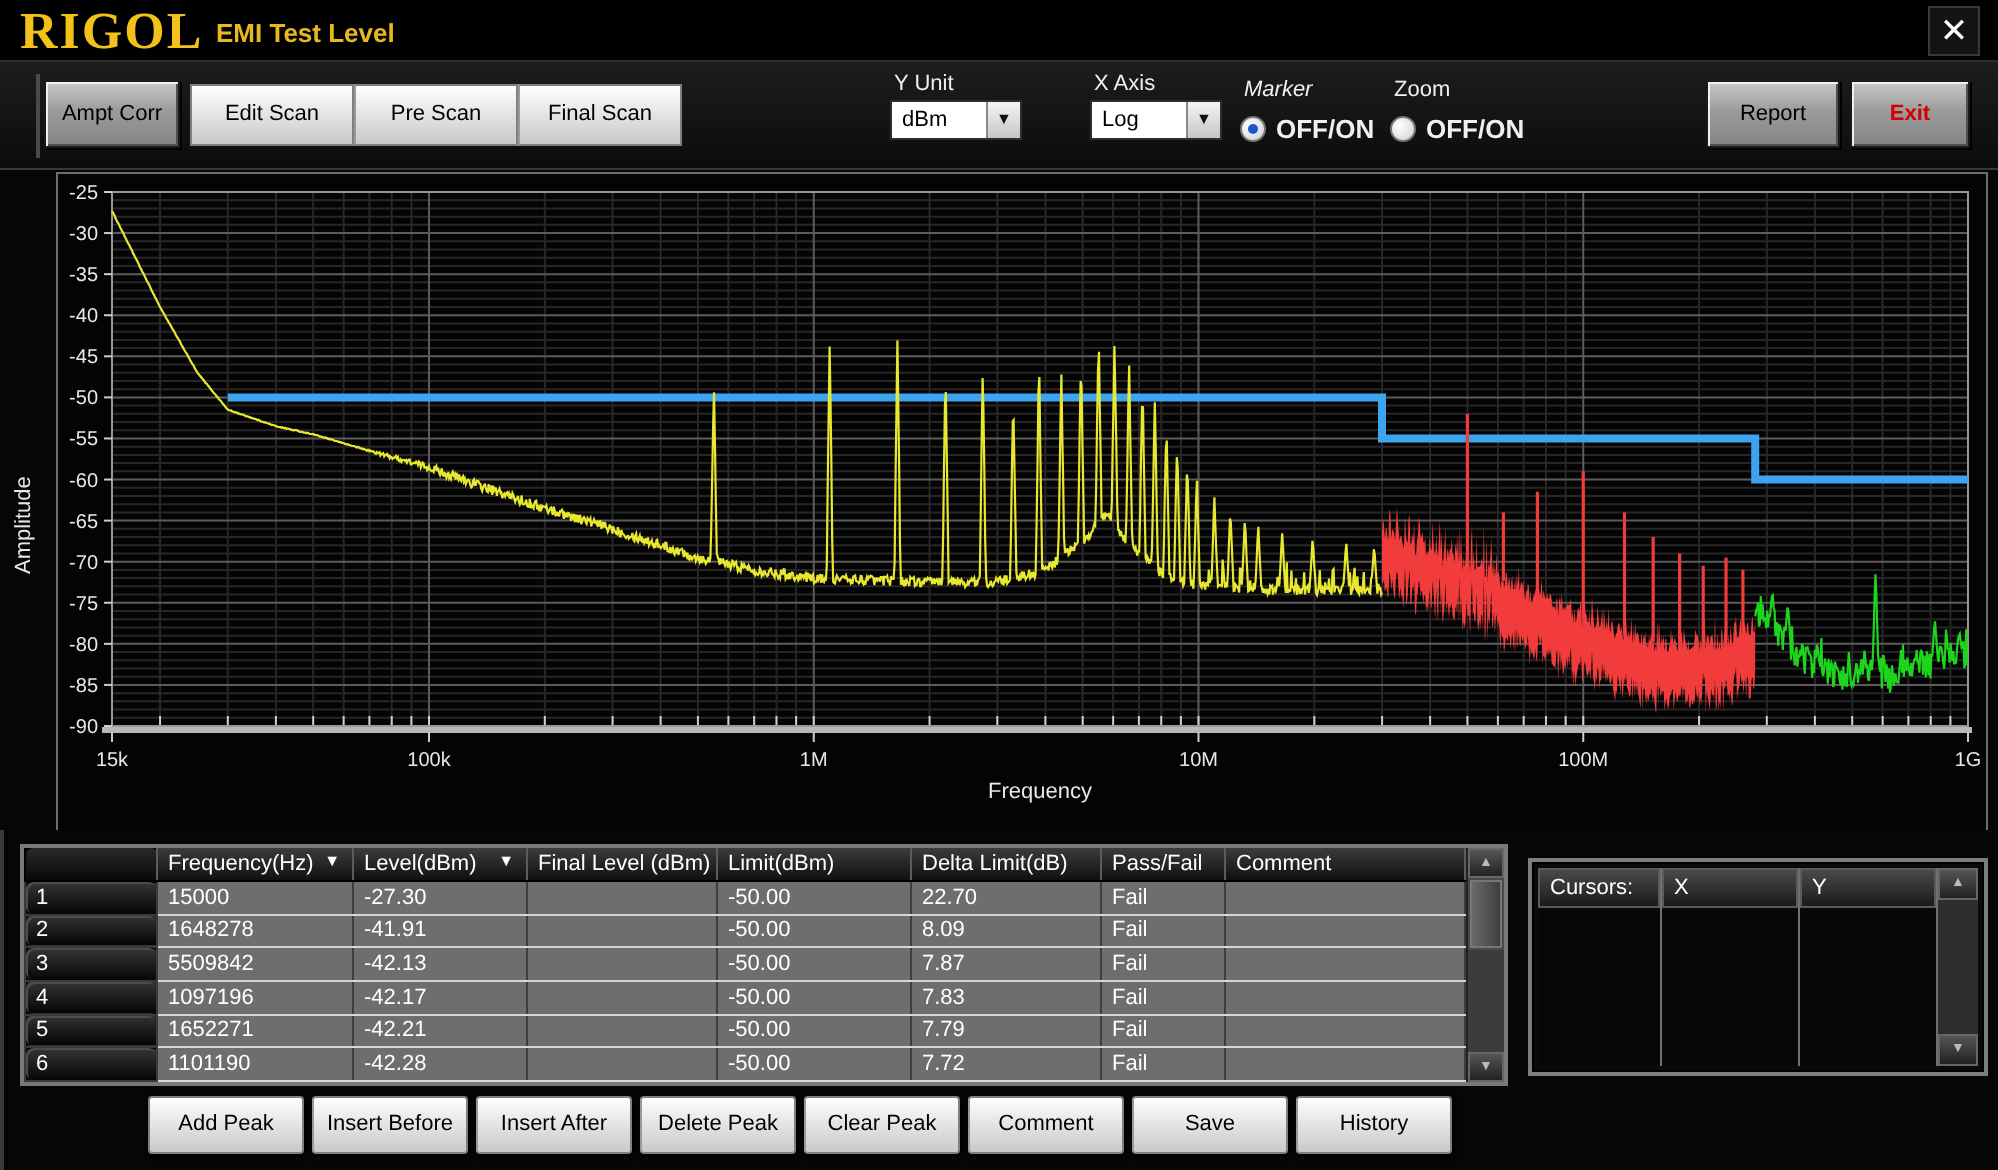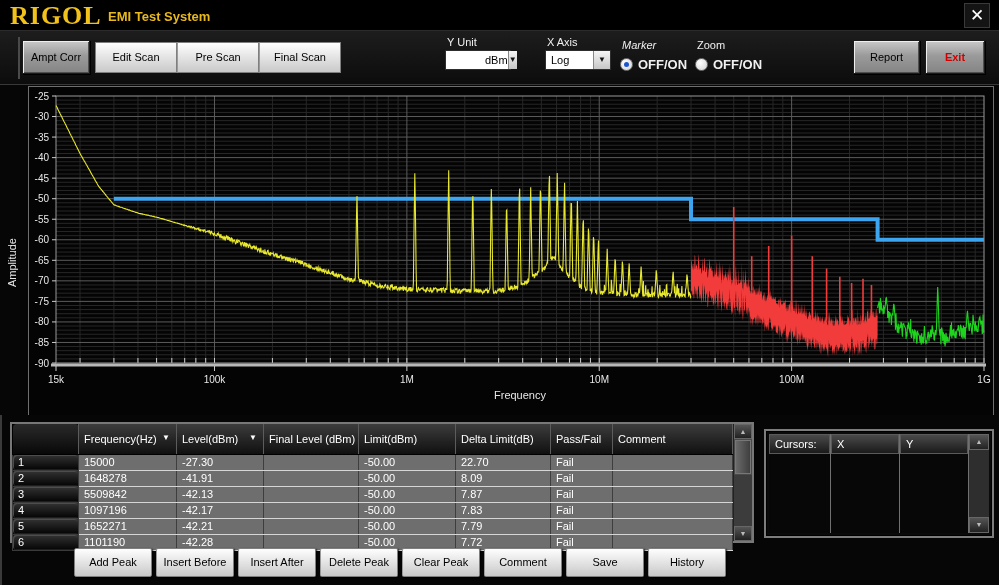--- a/index.html
+++ b/index.html
@@ -32,21 +32,21 @@
 
   
   .chart-section { position:absolute; left:0; top:85px; width:999px; height:330px; background:#060606; }
   .chart-panel { position:absolute; left:28px; top:1px; width:966px; height:400px; background:#040404; border:1px solid #6f6f6f; }
   .amp-label { position:absolute; left:6px; top:112px; height:90px; writing-mode:vertical-rl; transform:rotate(180deg); font-size:11px; color:#e8e8e8; }
 
   
   .bottom { position:absolute; left:0; top:415px; width:999px; height:170px; background:#060606; border-left:2px solid #3a3a3a; }
   .table-frame { position:absolute; left:8px; top:7px; width:744px; height:121px; border:2px solid #787878; background:#0a0a0a; box-shadow:inset 0 0 0 1px #000; display:flex; }
   table.peaks { border-collapse:collapse; table-layout:fixed; width:720px; height:117px; }
-  table.peaks th { background:linear-gradient(180deg,#3c3c3c,#101010); color:#fff; font-size:11px; font-weight:normal; text-align:left; padding:2px 0 2px 5px; border-right:1px solid #5c5c5c; border-bottom:1px solid #000; height:30px; white-space:nowrap; overflow:hidden; }
+  table.peaks th { background:linear-gradient(180deg,#3c3c3c,#101010); color:#fff; font-size:11px; font-weight:normal; text-align:left; padding:2px 0 2px 5px; border-right:1px solid #5c5c5c; border-bottom:1px solid #000; height:16px; white-space:nowrap; overflow:hidden; }
   table.peaks td { background:#6e6e6e; color:#fff; font-size:11px; padding:1px 0 1px 5px; border-right:1px solid #3e3e3e; border-bottom:1px solid #d6d6d6; height:16px; white-space:nowrap; overflow:hidden; }
   table.peaks td.c0 { background:linear-gradient(180deg,#343434,#050505); border:1px solid #3a3a3a; border-radius:4px; box-shadow:inset 1px 1px 0 #4d4d4d; }
   table.peaks th.c0 { background:linear-gradient(180deg,#2a2a2a,#080808); border-radius:4px; }
   .sort-arrow { float:right; margin-right:6px; font-size:8px; color:#fff; }
   .vscroll { width:20px; background:#4a4a4a; border-left:1px solid #222; display:flex; flex-direction:column; justify-content:space-between; }
   .scroll-btn { height:15px; background:linear-gradient(180deg,#555,#222); border:1px solid #666; color:#bbb; font-size:7px; text-align:center; line-height:13px; cursor:pointer; }
   .scroll-thumb { height:34px; background:linear-gradient(90deg,#6a6a6a,#3f3f3f); border:1px solid #777; margin:1px; cursor:grab; }
   .scroll-track { flex:1; background:#3c3c3c; }
 
   .cursors-frame { position:absolute; left:762px; top:14px; width:230px; height:109px; border:2px solid #7d7d7d; background:#0a0a0a; box-shadow:inset 0 0 0 1px #000; padding:3px; display:flex; }
@@ -58,35 +58,35 @@
   .btn-row { position:absolute; left:72px; top:133px; display:flex; gap:4px; }
   .btn-row .flat-btn { width:78px; height:29px; line-height:27px; border-radius:2px; box-shadow:1px 1px 2px #000; }
 </style>
 </head>
 <body>
 
 <div class="window">
 
   <div class="titlebar">
     <span class="logo">RIGOL</span>
-    <span class="apptitle">EMI Test System</span>
+    <span class="apptitle">EMI Test Level</span>
     <div class="closebtn"><span>✕</span></div>
   </div>
 
   <div class="toolbar">
     <div class="toolbar-bevel"></div>
     <button class="key-btn" style="left:22px; top:9px; width:68px;">Ampt Corr</button>
     <div class="scan-group">
       <button class="flat-btn">Edit Scan</button>
       <button class="flat-btn">Pre Scan</button>
       <button class="flat-btn">Final Scan</button>
     </div>
 
     <span class="ctl-label" style="left:447px; top:5px;">Y Unit</span>
-    <div class="combo" style="left:445px; top:19px;padding-left:34px;">
+    <div class="combo" style="left:445px; top:19px;">
       <span class="val">dBm</span>
       <span class="drop">▼</span>
     </div>
 
     <span class="ctl-label" style="left:547px; top:5px;">X Axis</span>
     <div class="combo" style="left:545px; top:19px;">
       <span class="val">Log</span>
       <span class="drop">▼</span>
     </div>
 

